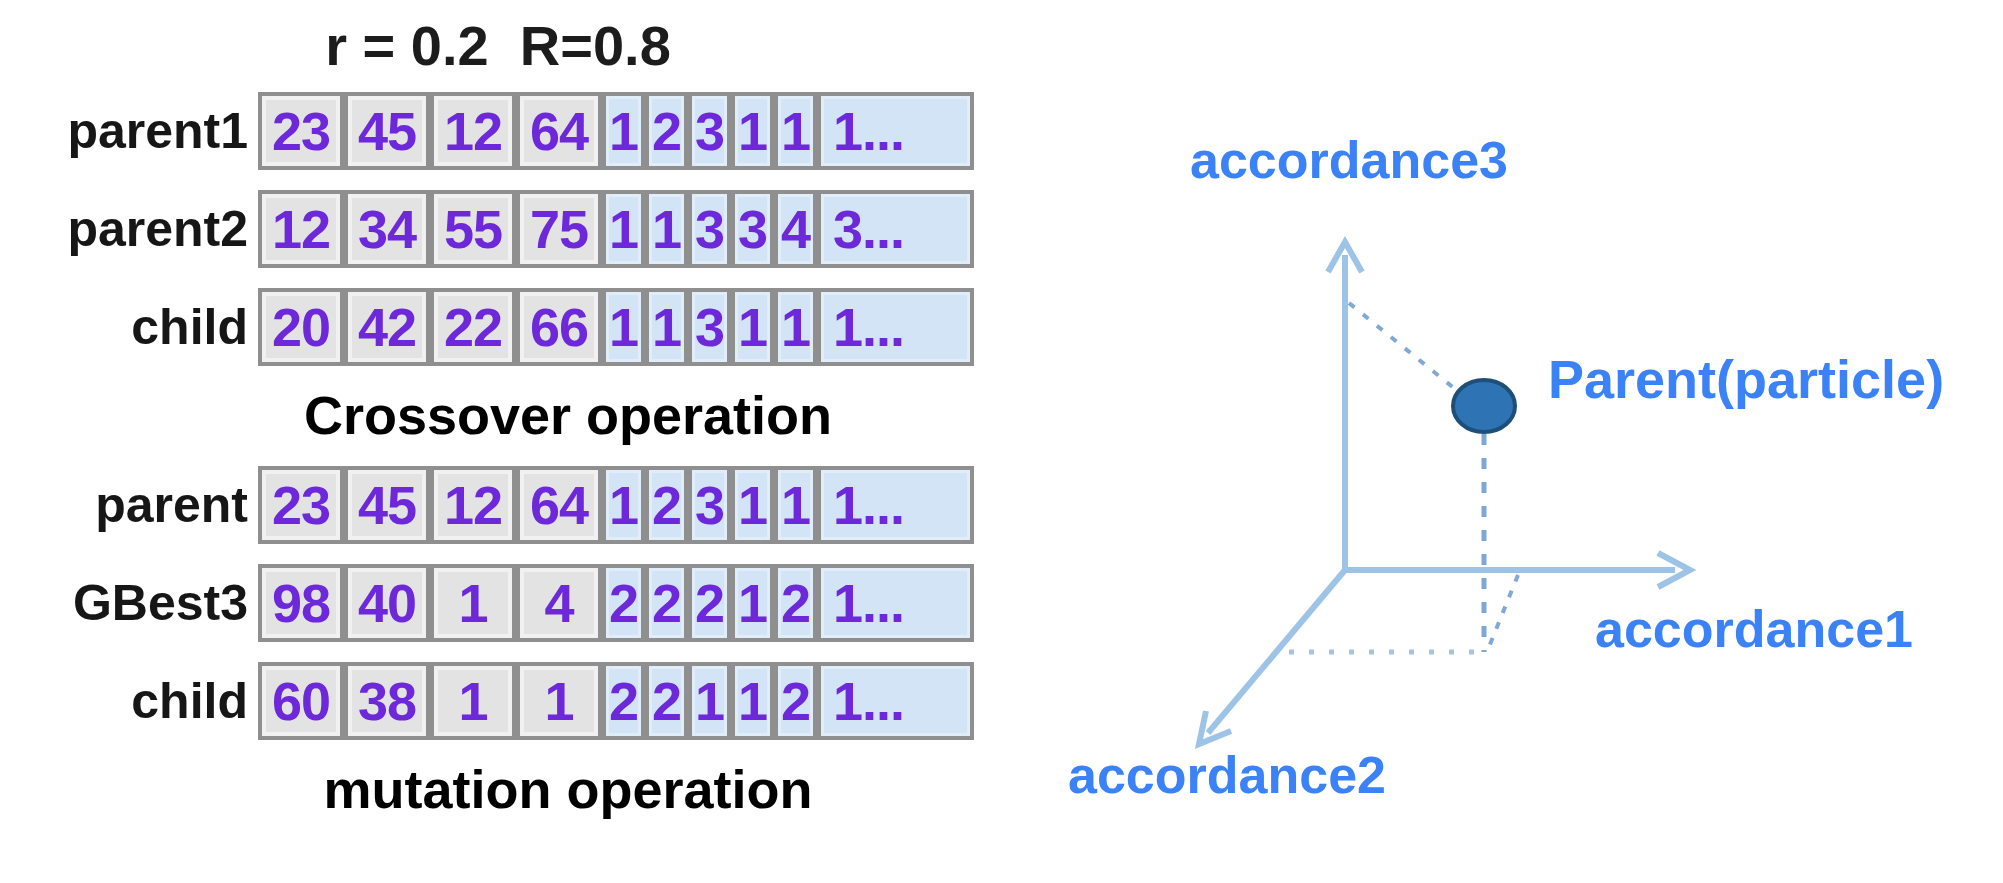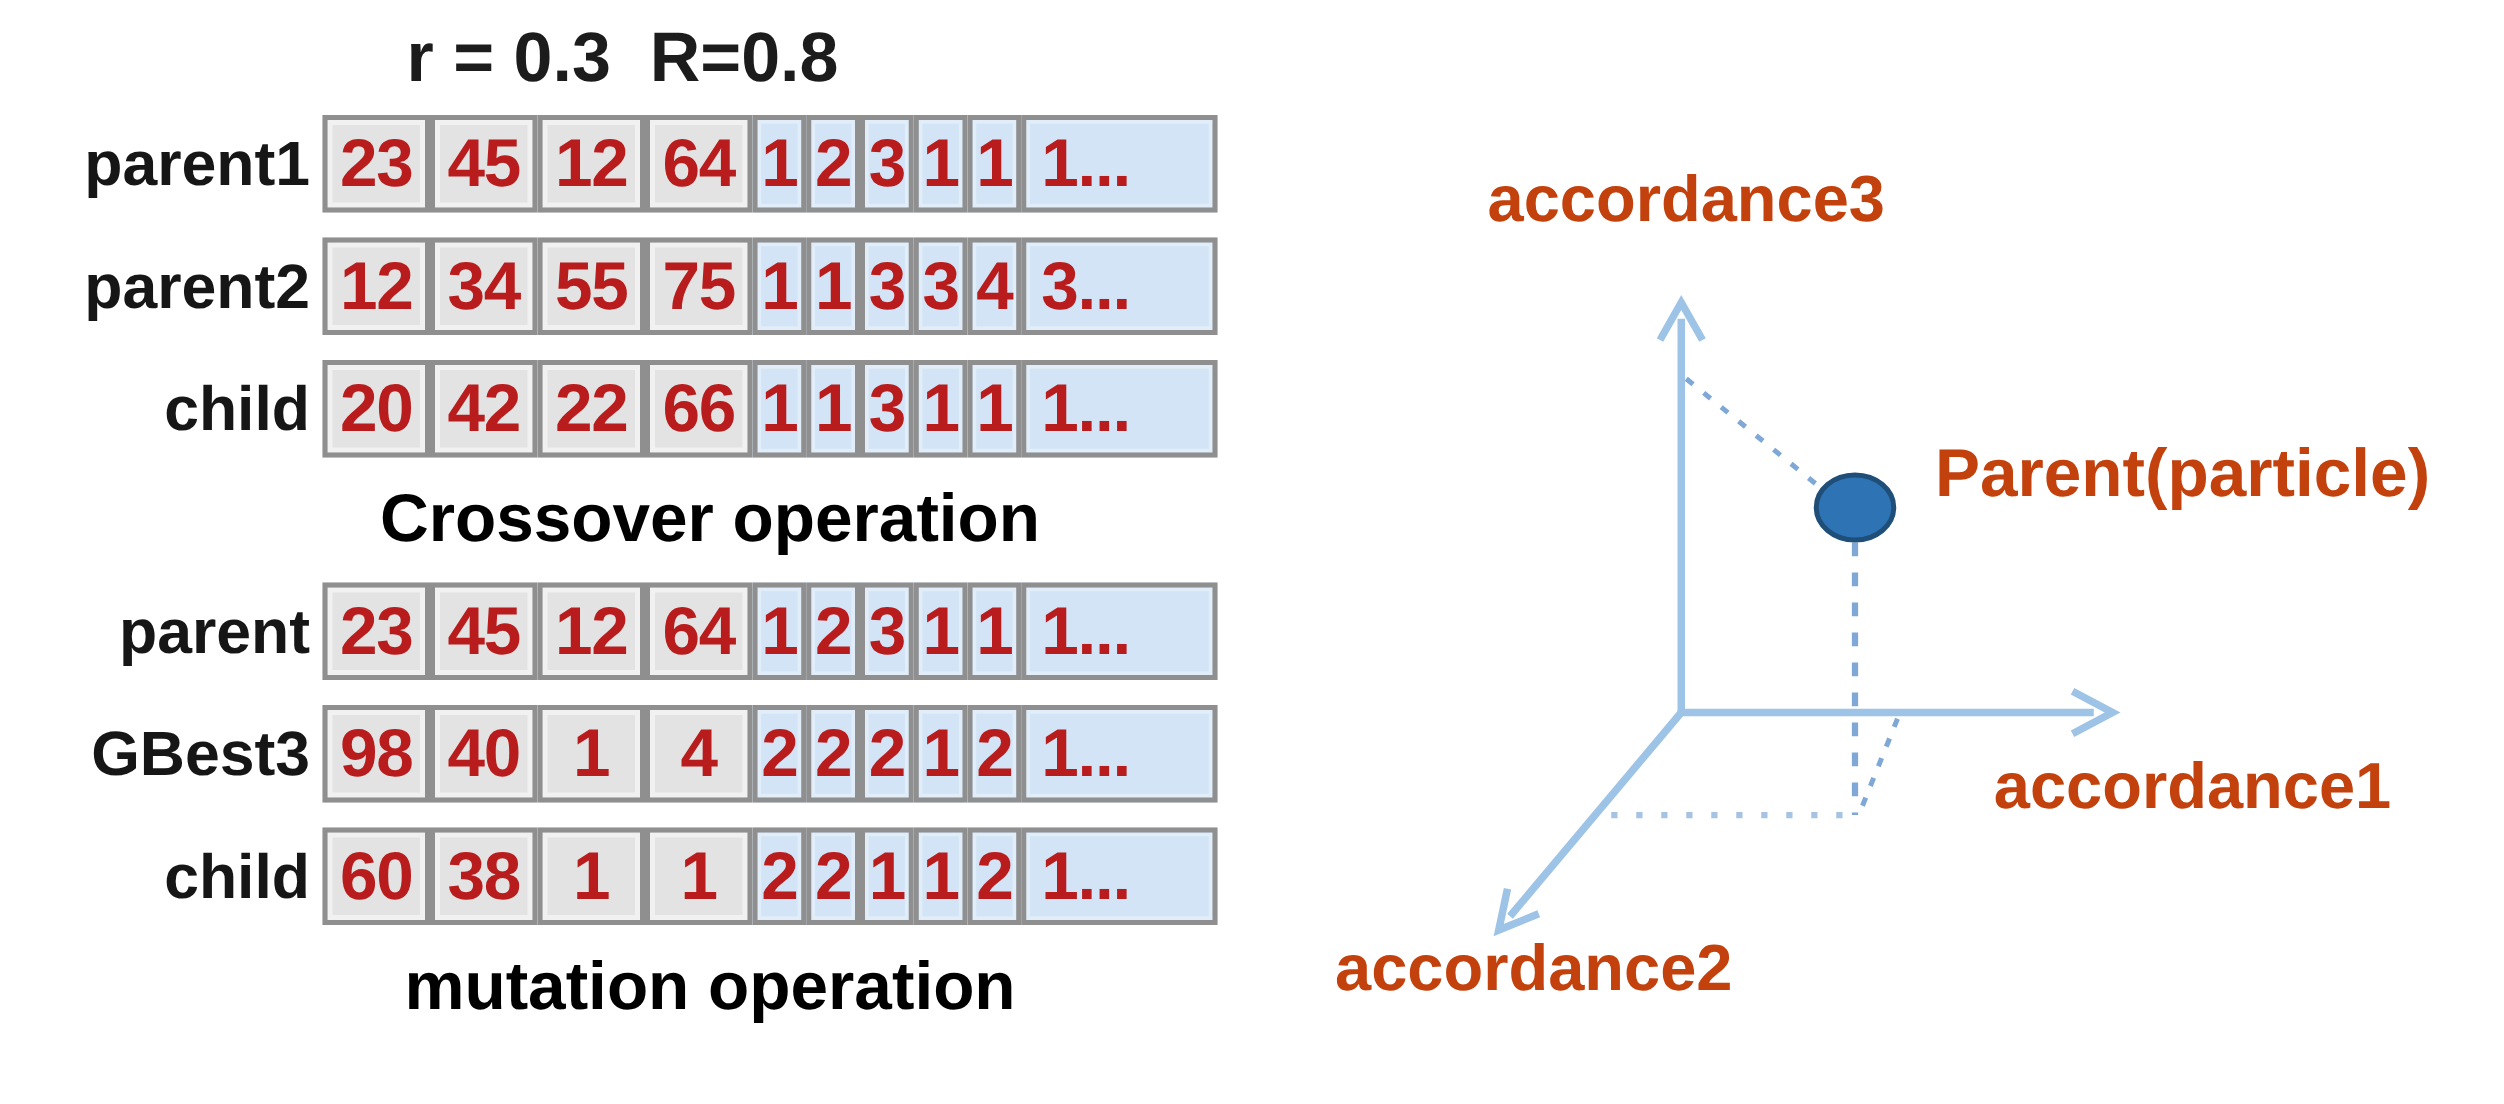--- a/index.html
+++ b/index.html
@@ -28,48 +28,48 @@
   .row-label {
     width: 240px; font-size: 50px; color: #161616;
     text-align: right; padding-right: 10px; box-sizing: border-box;
     align-self: center; line-height: 78px;
   }
   .strip { display: flex; height: 78px; }
   .cell {
     box-sizing: border-box; height: 78px;
     border: 4px solid #8f8f8f;
     display: flex; align-items: center; justify-content: center;
-    font-size: 54px; color: #b91c1c; letter-spacing: -1px;
+    font-size: 54px; color: #6d28d9; letter-spacing: -1px;
   }
   .cell.gray { width: 86px; background: #e3e3e3; box-shadow: inset 0 0 0 4px rgba(255,255,255,0.5); }
   .cell.blue { width: 43px; background: #d2e4f5; box-shadow: inset 0 0 0 3px rgba(255,255,255,0.35); }
   .cell.wide { width: 157px; justify-content: flex-start; padding-left: 12px; }
   .op-caption {
     margin-left: 240px; width: 620px;
     height: 58px; line-height: 58px; margin-top: 8px;
     font-size: 54px; text-align: center; color: #000000;
   }
   .op-section.second .op-caption { margin-top: 18px; }
 
   
   .diagram-svg { position: absolute; left: 0; top: 0; }
-  .dlabel { position: absolute; color: #c2410c; white-space: nowrap; }
+  .dlabel { position: absolute; color: #3b82f6; white-space: nowrap; }
   #lab-acc3   { left: 1190px; top: 130px; font-size: 52px; }
   #lab-acc1   { left: 1595px; top: 599px; font-size: 52px; }
   #lab-acc2   { left: 1068px; top: 745px; font-size: 52px; }
   #lab-parent { left: 1548px; top: 348px; font-size: 54px; }
 </style>
 </head>
 <body>
 
 <div class="canvas">
 
   <div class="left-panel" id="sections">
       <section class="op-section">
-        <div class="op-title">r = 0.3  R=0.8</div>
+        <div class="op-title">r = 0.2  R=0.8</div>
         <div class="row">
           <div class="row-label">parent1</div>
           <div class="strip">
             <div class="cell gray">23</div>
             <div class="cell gray">45</div>
             <div class="cell gray">12</div>
             <div class="cell gray">64</div>
             <div class="cell blue">1</div>
             <div class="cell blue">2</div>
             <div class="cell blue">3</div>

